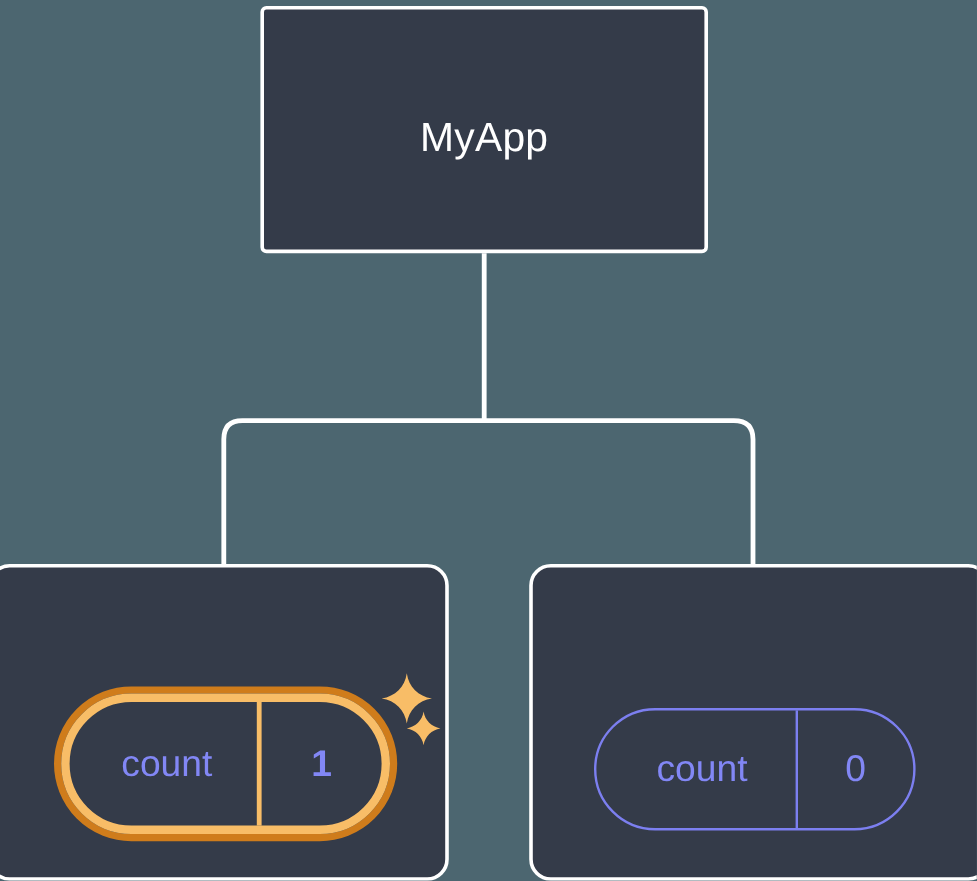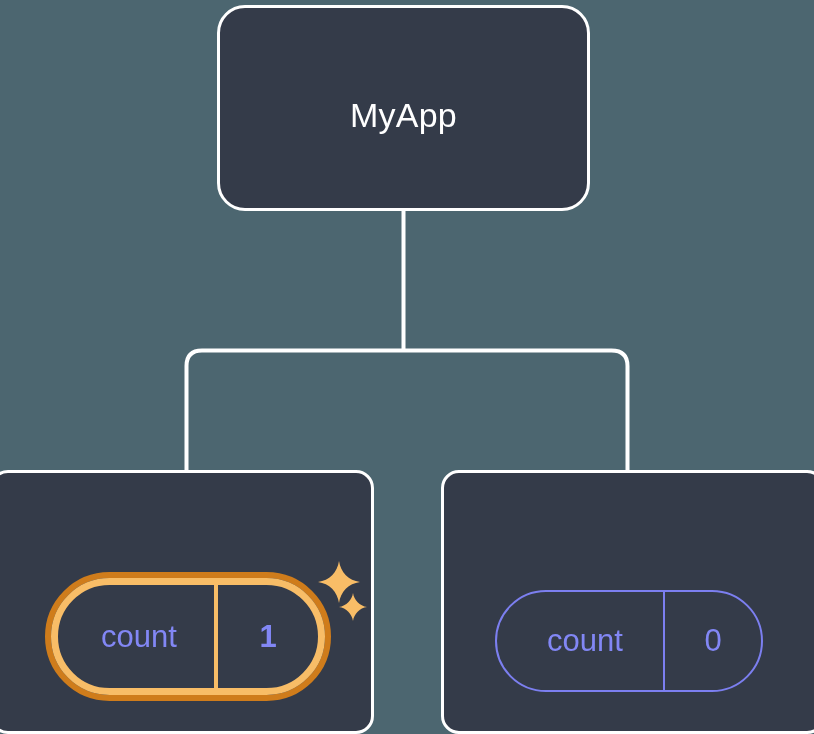--- a/index.html
+++ b/index.html
@@ -28,21 +28,21 @@
     height: 734px;
     pointer-events: none;
   }
 
   
   .node {
     position: absolute;
     box-sizing: border-box;
     background: #343b49;
     border: 3px solid #ffffff;
-    border-radius: 28px;
+    border-radius: 5px;
   }
   .node-title {
     position: absolute;
     left: 0;
     right: 0;
     text-align: center;
     color: #ffffff;
     font-size: 33px;
     font-weight: 400;
     letter-spacing: 0.2px;

